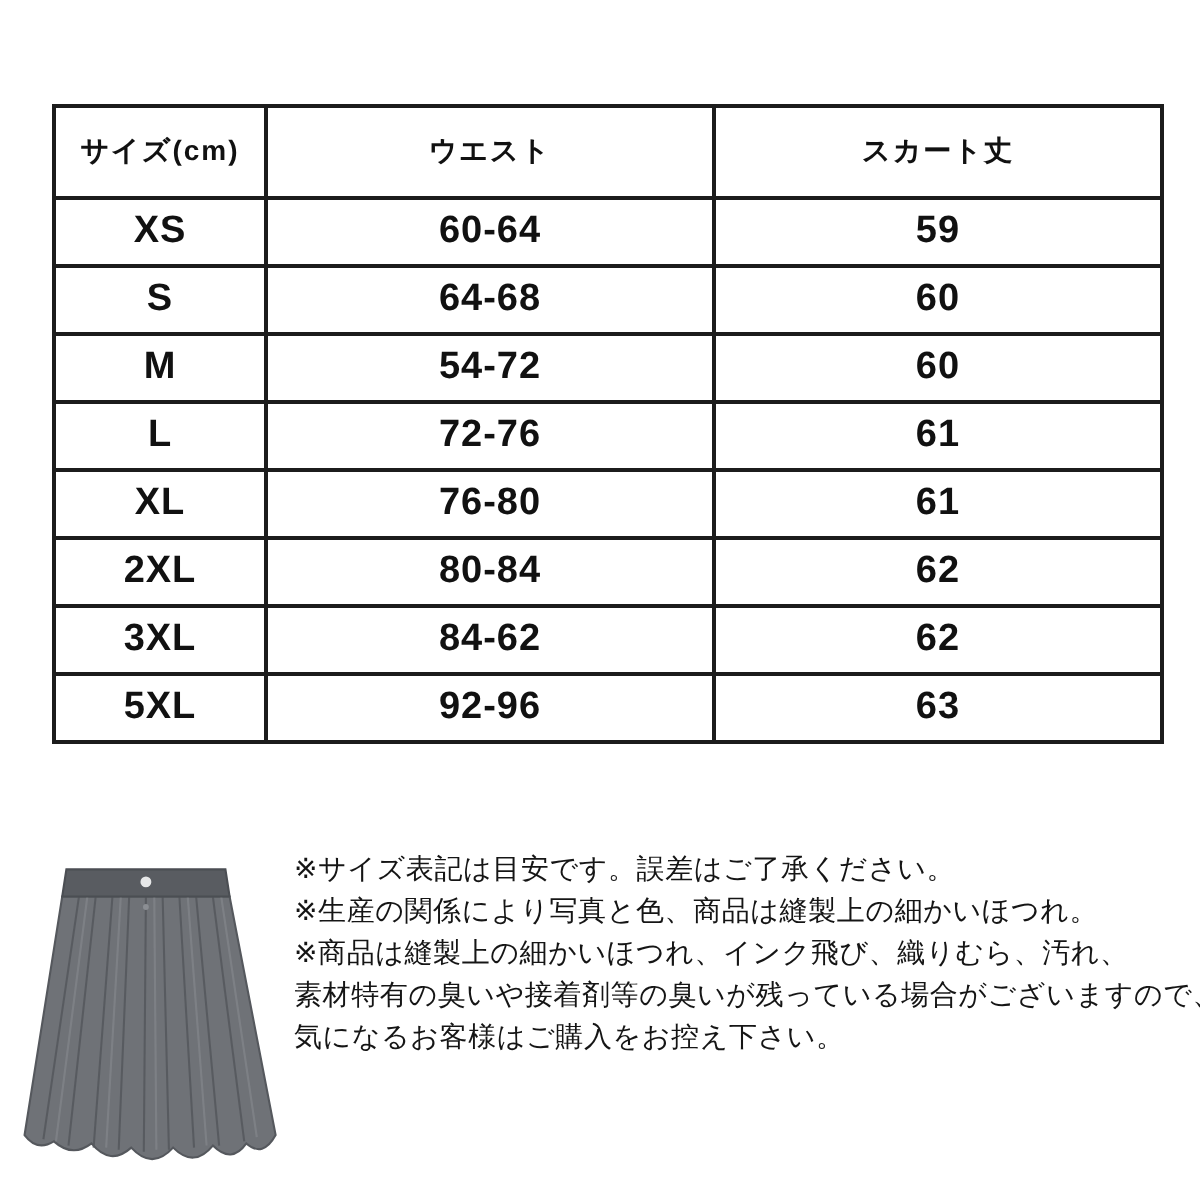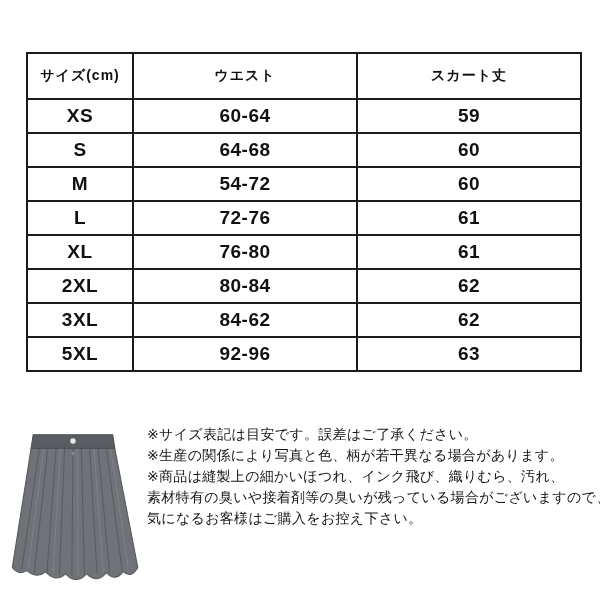--- a/index.html
+++ b/index.html
@@ -159,17 +159,17 @@
 
     <path d="M26,8 L102,8 L104,21 L24,21 Z" fill="#595c61" stroke="#4b4e53" stroke-width="1"></path>
 
     <circle cx="64" cy="14" r="2.6" fill="#e6e7e8"></circle>
     <circle cx="64" cy="26" r="1.4" fill="#8b8e93"></circle>
   </svg>
 </div>
 
 <div class="notes">
   <div class="note-line">※サイズ表記は目安です。誤差はご了承ください。</div>
-  <div class="note-line">※生産の関係により写真と色、柄が若干異なる場合があります。</div>
+  <div class="note-line">※生産の関係により写真と色、商品は縫製上の細かいほつれ。</div>
   <div class="note-line">※商品は縫製上の細かいほつれ、インク飛び、織りむら、汚れ、</div>
   <div class="note-line">素材特有の臭いや接着剤等の臭いが残っている場合がございますので、</div>
   <div class="note-line">気になるお客様はご購入をお控え下さい。</div>
 </div>
 
 </body></html>

